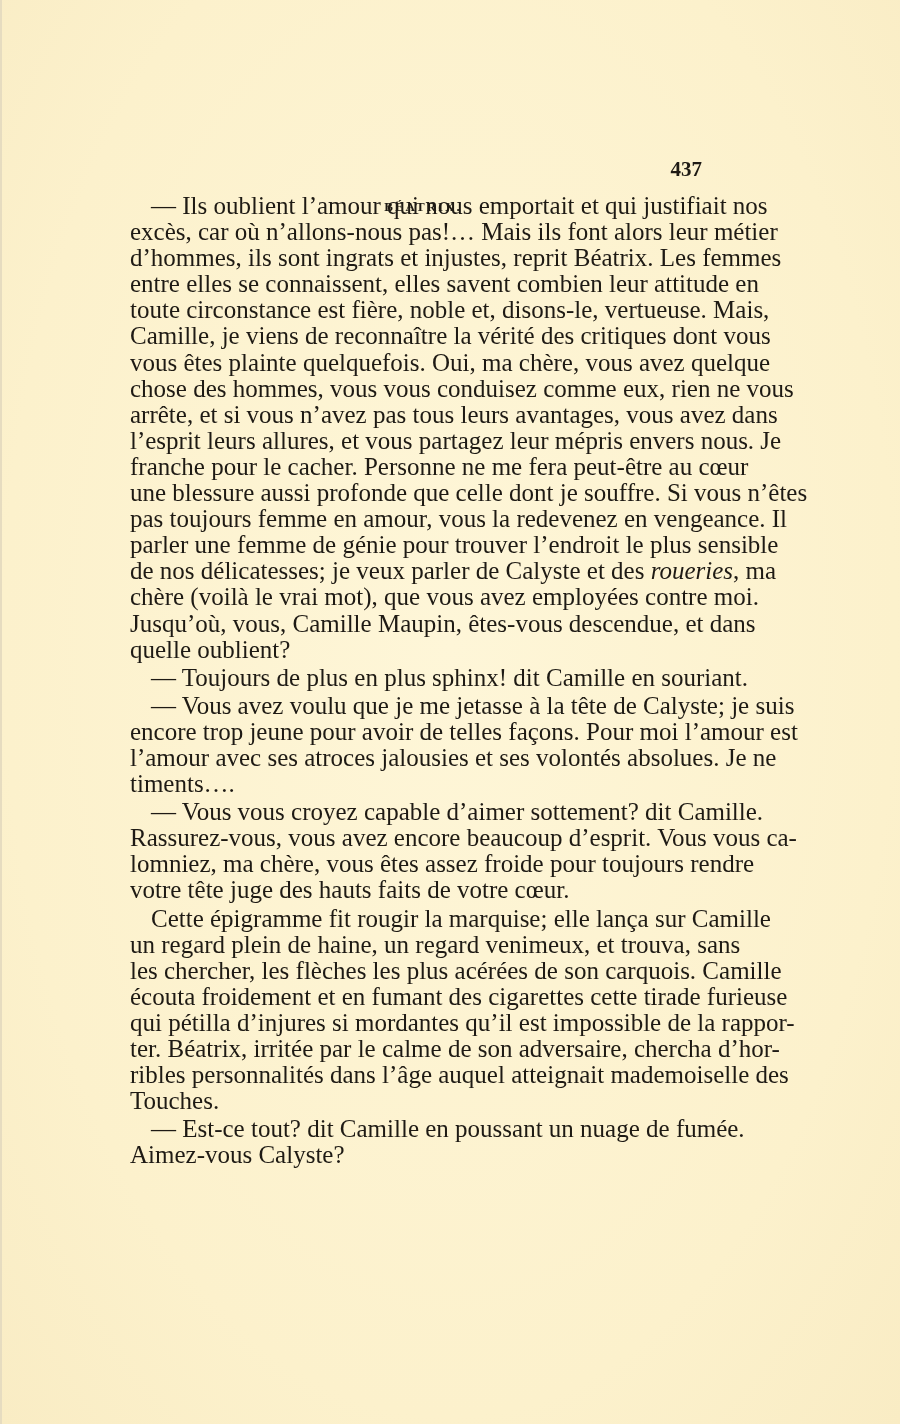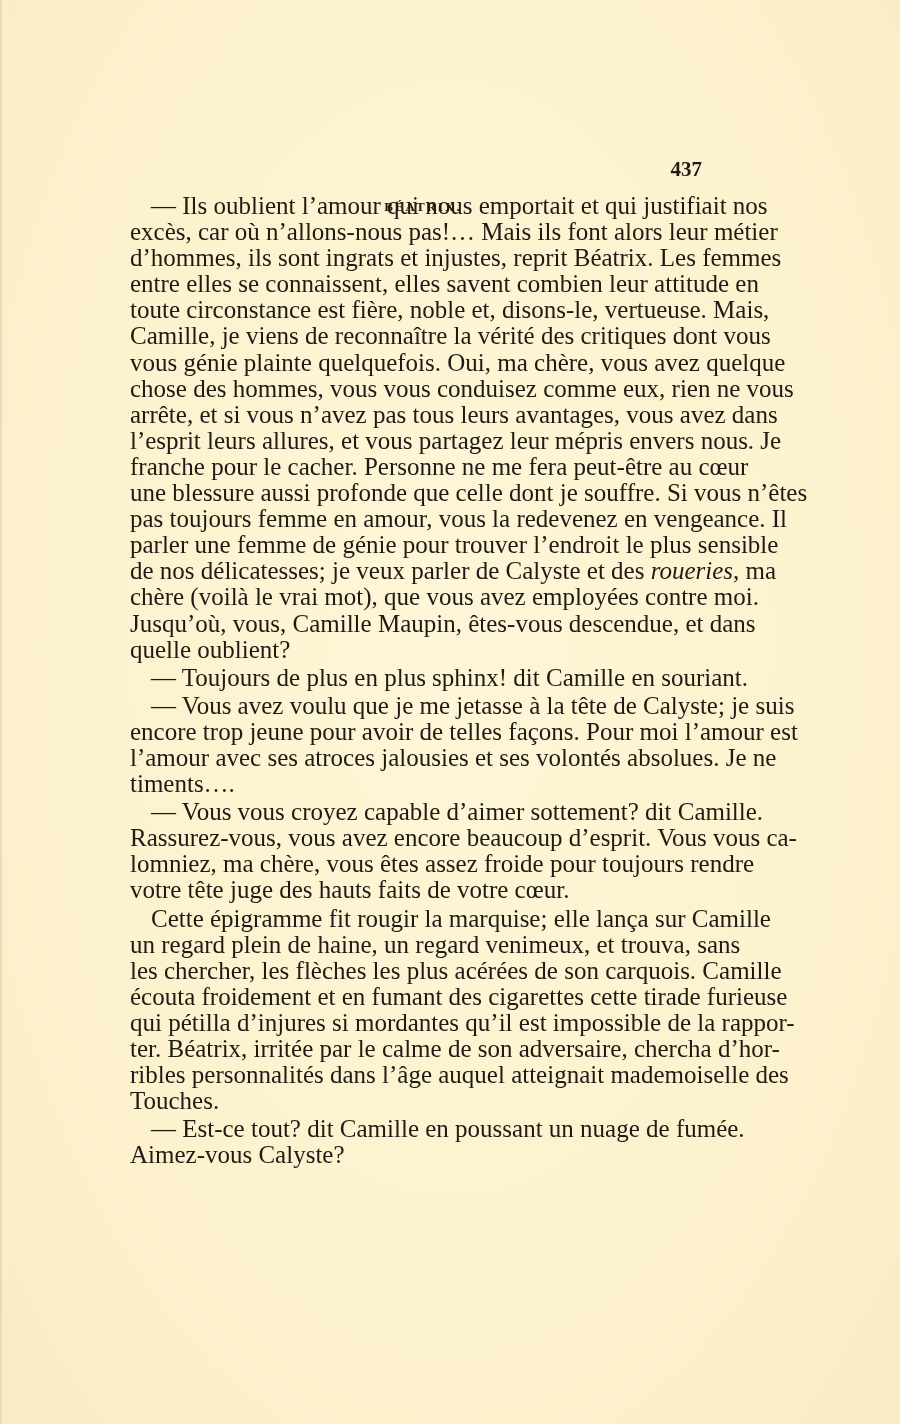--- a/index.html
+++ b/index.html
@@ -98,21 +98,21 @@
 
   <div class="body-text">
 
     <div>
       <span class="line indent">— Ils oublient l’amour qui nous emportait et qui justifiait nos</span>
       <span class="line">excès, car où n’allons-nous pas!… Mais ils font alors leur métier</span>
       <span class="line">d’hommes, ils sont ingrats et injustes, reprit Béatrix. Les femmes</span>
       <span class="line">entre elles se connaissent, elles savent combien leur attitude en</span>
       <span class="line">toute circonstance est fière, noble et, disons-le, vertueuse. Mais,</span>
       <span class="line">Camille, je viens de reconnaître la vérité des critiques dont vous</span>
-      <span class="line">vous génie plainte quelquefois. Oui, ma chère, vous avez quelque</span>
+      <span class="line">vous êtes plainte quelquefois. Oui, ma chère, vous avez quelque</span>
       <span class="line">chose des hommes, vous vous conduisez comme eux, rien ne vous</span>
       <span class="line">arrête, et si vous n’avez pas tous leurs avantages, vous avez dans</span>
       <span class="line">l’esprit leurs allures, et vous partagez leur mépris envers nous. Je</span>
       <span class="line">franche pour le cacher. Personne ne me fera peut-être au cœur</span>
       <span class="line">une blessure aussi profonde que celle dont je souffre. Si vous n’êtes</span>
       <span class="line">pas toujours femme en amour, vous la redevenez en vengeance. Il</span>
       <span class="line">parler une femme de génie pour trouver l’endroit le plus sensible</span>
       <span class="line"><span>de nos délicatesses; je veux parler de Calyste et des </span><em class="it">roueries</em><span>, ma</span></span>
       <span class="line">chère (voilà le vrai mot), que vous avez employées contre moi.</span>
       <span class="line">Jusqu’où, vous, Camille Maupin, êtes-vous descendue, et dans</span>

